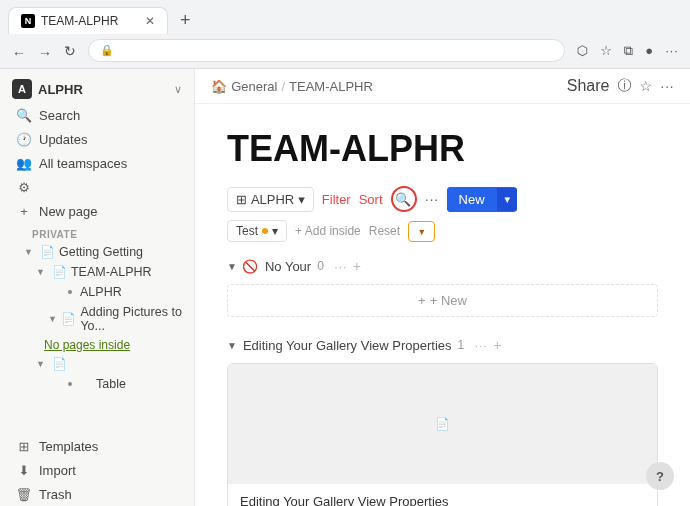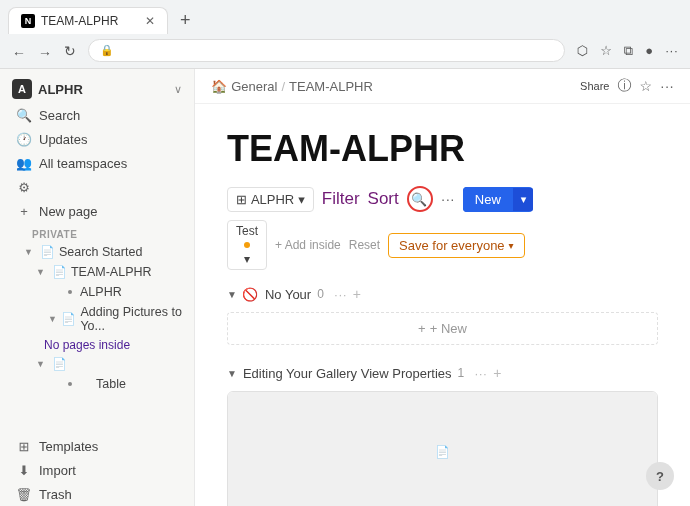--- a/index.html
+++ b/index.html
@@ -42,42 +42,42 @@
     .dot { width: 4px; height: 4px; background: #888; border-radius: 50%; margin-left: 4px; }
     .page-icon { font-size: 12px; color: #666; }
     .sidebar-footer { margin-top: auto; }
 
     
     .main { flex: 1; display: flex; flex-direction: column; overflow: hidden; background: #fff; }
     .topbar { display: flex; align-items: center; padding: 8px 16px; border-bottom: 1px solid #f0f0f0; gap: 6px; }
     .breadcrumb { display: flex; align-items: center; gap: 4px; font-size: 13px; color: #666; }
     .breadcrumb-sep { color: #bbb; }
     .topbar-actions { margin-left: auto; display: flex; align-items: center; gap: 8px; }
-    .share-btn { font-size: 11px; color: #444; cursor: pointer; }
+    .share-btn { font-size: 16px; color: #444; cursor: pointer; }
     .topbar-icon { color: #666; font-size: 14px; cursor: pointer; }
 
     .content { flex: 1; overflow-y: auto; padding: 24px 32px; }
     .page-title { font-size: 36px; font-weight: 700; color: #111; margin-bottom: 16px; }
 
     
     .db-toolbar { display: flex; align-items: center; gap: 8px; margin-bottom: 8px; }
     .db-view-btn { display: flex; align-items: center; gap: 4px; font-size: 13px; color: #444; padding: 4px 8px; border: 1px solid #e0e0e0; border-radius: 4px; cursor: pointer; background: #fff; }
     .db-view-icon { font-size: 13px; }
     .filter-sort-btns { display: flex; align-items: center; gap: 8px; }
-    .tb-btn { font-size: 17px; color: #701a75; cursor: pointer; background: none; border: none; }
+    .tb-btn { font-size: 13px; color: #ef4444; cursor: pointer; background: none; border: none; }
     .search-circle { width: 26px; height: 26px; border-radius: 50%; border: 2px solid #e53935; display: flex; align-items: center; justify-content: center; cursor: pointer; }
     .search-circle-icon { font-size: 13px; color: #e53935; }
     .more-btn { font-size: 14px; color: #666; cursor: pointer; }
     .new-btn-group { display: flex; align-items: center; background: #2563eb; border-radius: 4px; overflow: hidden; }
     .new-btn { background: #2563eb; color: #fff; border: none; padding: 5px 12px; font-size: 13px; font-weight: 500; cursor: pointer; }
     .new-btn-chevron { background: #1d4ed8; color: #fff; border: none; padding: 5px 7px; font-size: 11px; cursor: pointer; border-left: 1px solid #1d4ed8; }
 
     
     .filter-bar { display: flex; align-items: center; gap: 8px; margin-bottom: 12px; }
-    .filter-tag { display: flex; align-items: center; gap: 4px; background: #fff; border: 1px solid #e0e0e0; border-radius: 4px; padding: 3px 8px; font-size: 12px; color: #444; cursor: pointer; flex-direction: column; }
+    .filter-tag { display: flex; align-items: center; gap: 4px; background: #fff; border: 1px solid #e0e0e0; border-radius: 4px; padding: 3px 8px; font-size: 12px; color: #444; cursor: pointer; }
     .filter-dot { width: 6px; height: 6px; background: #f59e0b; border-radius: 50%; }
     .add-filter-btn { font-size: 12px; color: #999; cursor: pointer; display: flex; align-items: center; gap: 3px; }
     .reset-btn { font-size: 12px; color: #999; cursor: pointer; }
     .save-everyone-btn { display: flex; align-items: center; gap: 4px; background: #fff; border: 1.5px solid #f59e0b; border-radius: 4px; padding: 4px 10px; font-size: 13px; color: #b45309; cursor: pointer; font-weight: 500; }
     .save-chevron { font-size: 10px; color: #b45309; }
 
     
     .section-header { display: flex; align-items: center; gap: 6px; padding: 4px 0; margin-bottom: 6px; font-size: 13px; font-weight: 500; color: #444; cursor: pointer; }
     .section-chevron { font-size: 10px; color: #666; }
     .no-icon { width: 16px; height: 16px; display: flex; align-items: center; justify-content: center; }
@@ -86,21 +86,21 @@
     .section-add { font-size: 14px; cursor: pointer; color: #bbb; }
     .add-new-row { display: flex; align-items: center; justify-content: center; gap: 4px; padding: 8px; color: #999; font-size: 13px; cursor: pointer; border: 1.5px dashed #e0e0e0; border-radius: 4px; margin-bottom: 12px; }
 
     .section-group { margin-bottom: 16px; }
     .gallery-card { border: 1px solid #e0e0e0; border-radius: 6px; background: #fff; overflow: hidden; }
     .gallery-card-img { height: 120px; background: #f0f0f0; display: flex; align-items: center; justify-content: center; }
     .gallery-card-content { padding: 10px 12px; font-size: 13px; color: #333; }
 
     .help-btn { position: fixed; bottom: 16px; right: 16px; width: 28px; height: 28px; border-radius: 50%; background: #e0e0e0; display: flex; align-items: center; justify-content: center; font-size: 13px; color: #555; cursor: pointer; font-weight: 600; }
 
-    .no-pages-label { font-size: 12px; color: #4c1d95; padding: 2px 44px; }
+    .no-pages-label { font-size: 12px; color: #4d7c0f; padding: 2px 44px; text-decoration: underline; }
   </style>
 </head>
 <body>
 
 <div class="browser-chrome">
   <div class="tab-bar">
     <div class="tab">
       <div class="tab-favicon">N</div>
       <span class="tab-title">TEAM-ALPHR</span>
       <span class="tab-close">✕</span>
@@ -153,21 +153,21 @@
     <div class="sidebar-item">
       <span class="sidebar-item-icon">+</span>
       <span>New page</span>
     </div>
 
     <div class="sidebar-section-label">Private</div>
 
     <div class="sidebar-tree-item tree-indent-1">
       <span class="chevron">▼</span>
       <span class="page-icon">📄</span>
-      <span>Search Started</span>
+      <span>Getting Getting</span>
     </div>
     <div class="sidebar-tree-item tree-indent-2">
       <span class="chevron">▼</span>
       <span class="page-icon">📄</span>
       <span>TEAM-ALPHR</span>
     </div>
     <div class="sidebar-tree-item tree-indent-3">
       <span style="width:12px;display:inline-block;"></span>
       <span class="dot" style="display:inline-block;"></span>
       <span style="margin-left:4px;">ALPHR</span>
@@ -246,21 +246,20 @@
 
       <div class="filter-bar">
         <div class="filter-tag">
           <span>Test</span>
           <span class="filter-dot"></span>
           <span>▾</span>
         </div>
         <span class="add-filter-btn">+ Add inside</span>
         <span class="reset-btn">Reset</span>
         <div class="save-everyone-btn">
-          <span>Save for everyone</span>
           <span class="save-chevron">▾</span>
         </div>
       </div>
 
       <div class="section-group">
         <div class="section-header">
           <span class="section-chevron">▼</span>
           <span class="no-icon">🚫</span>
           <span>No Your</span>
           <span class="section-count">0</span>

